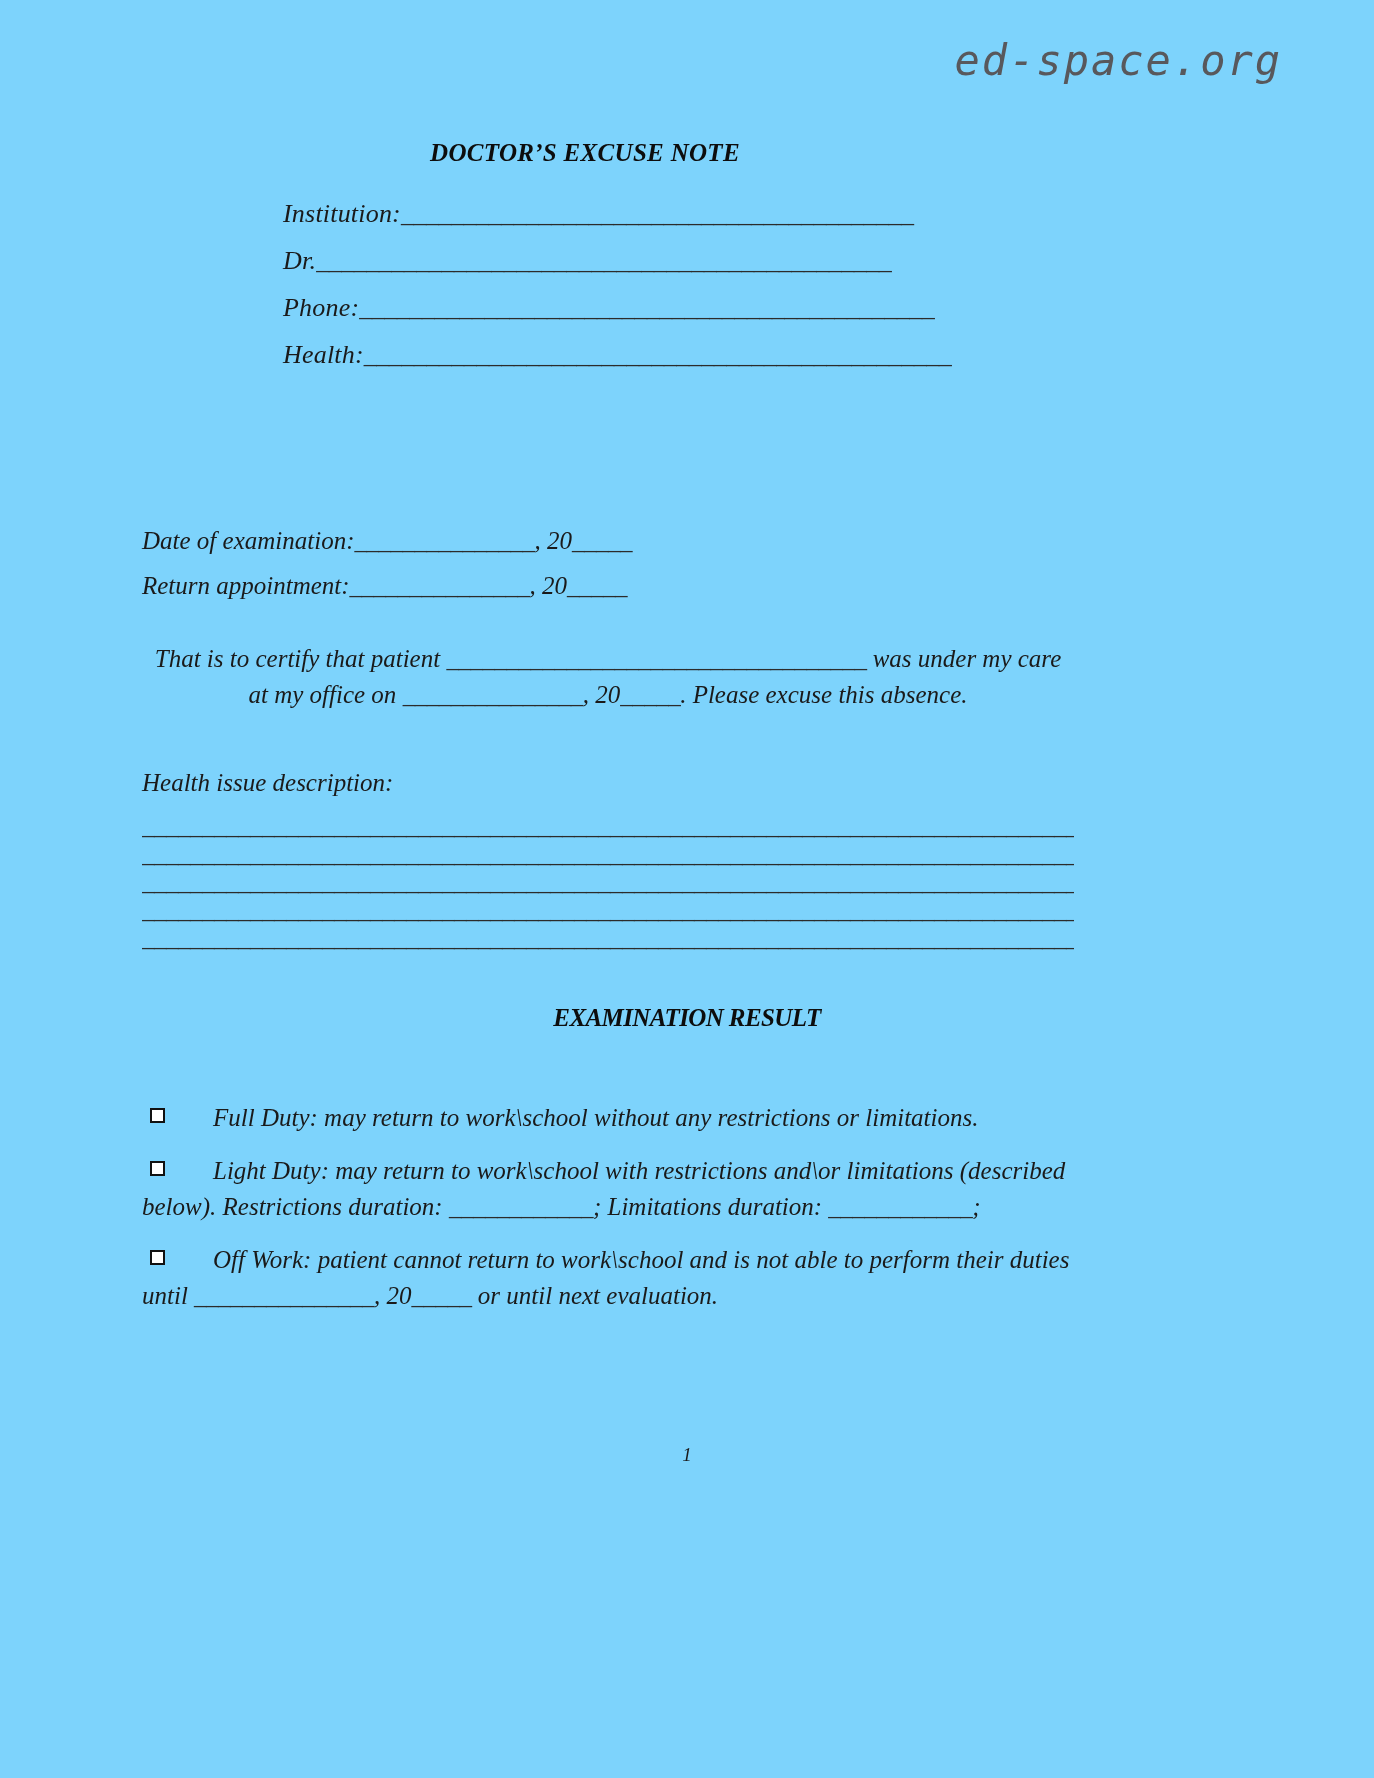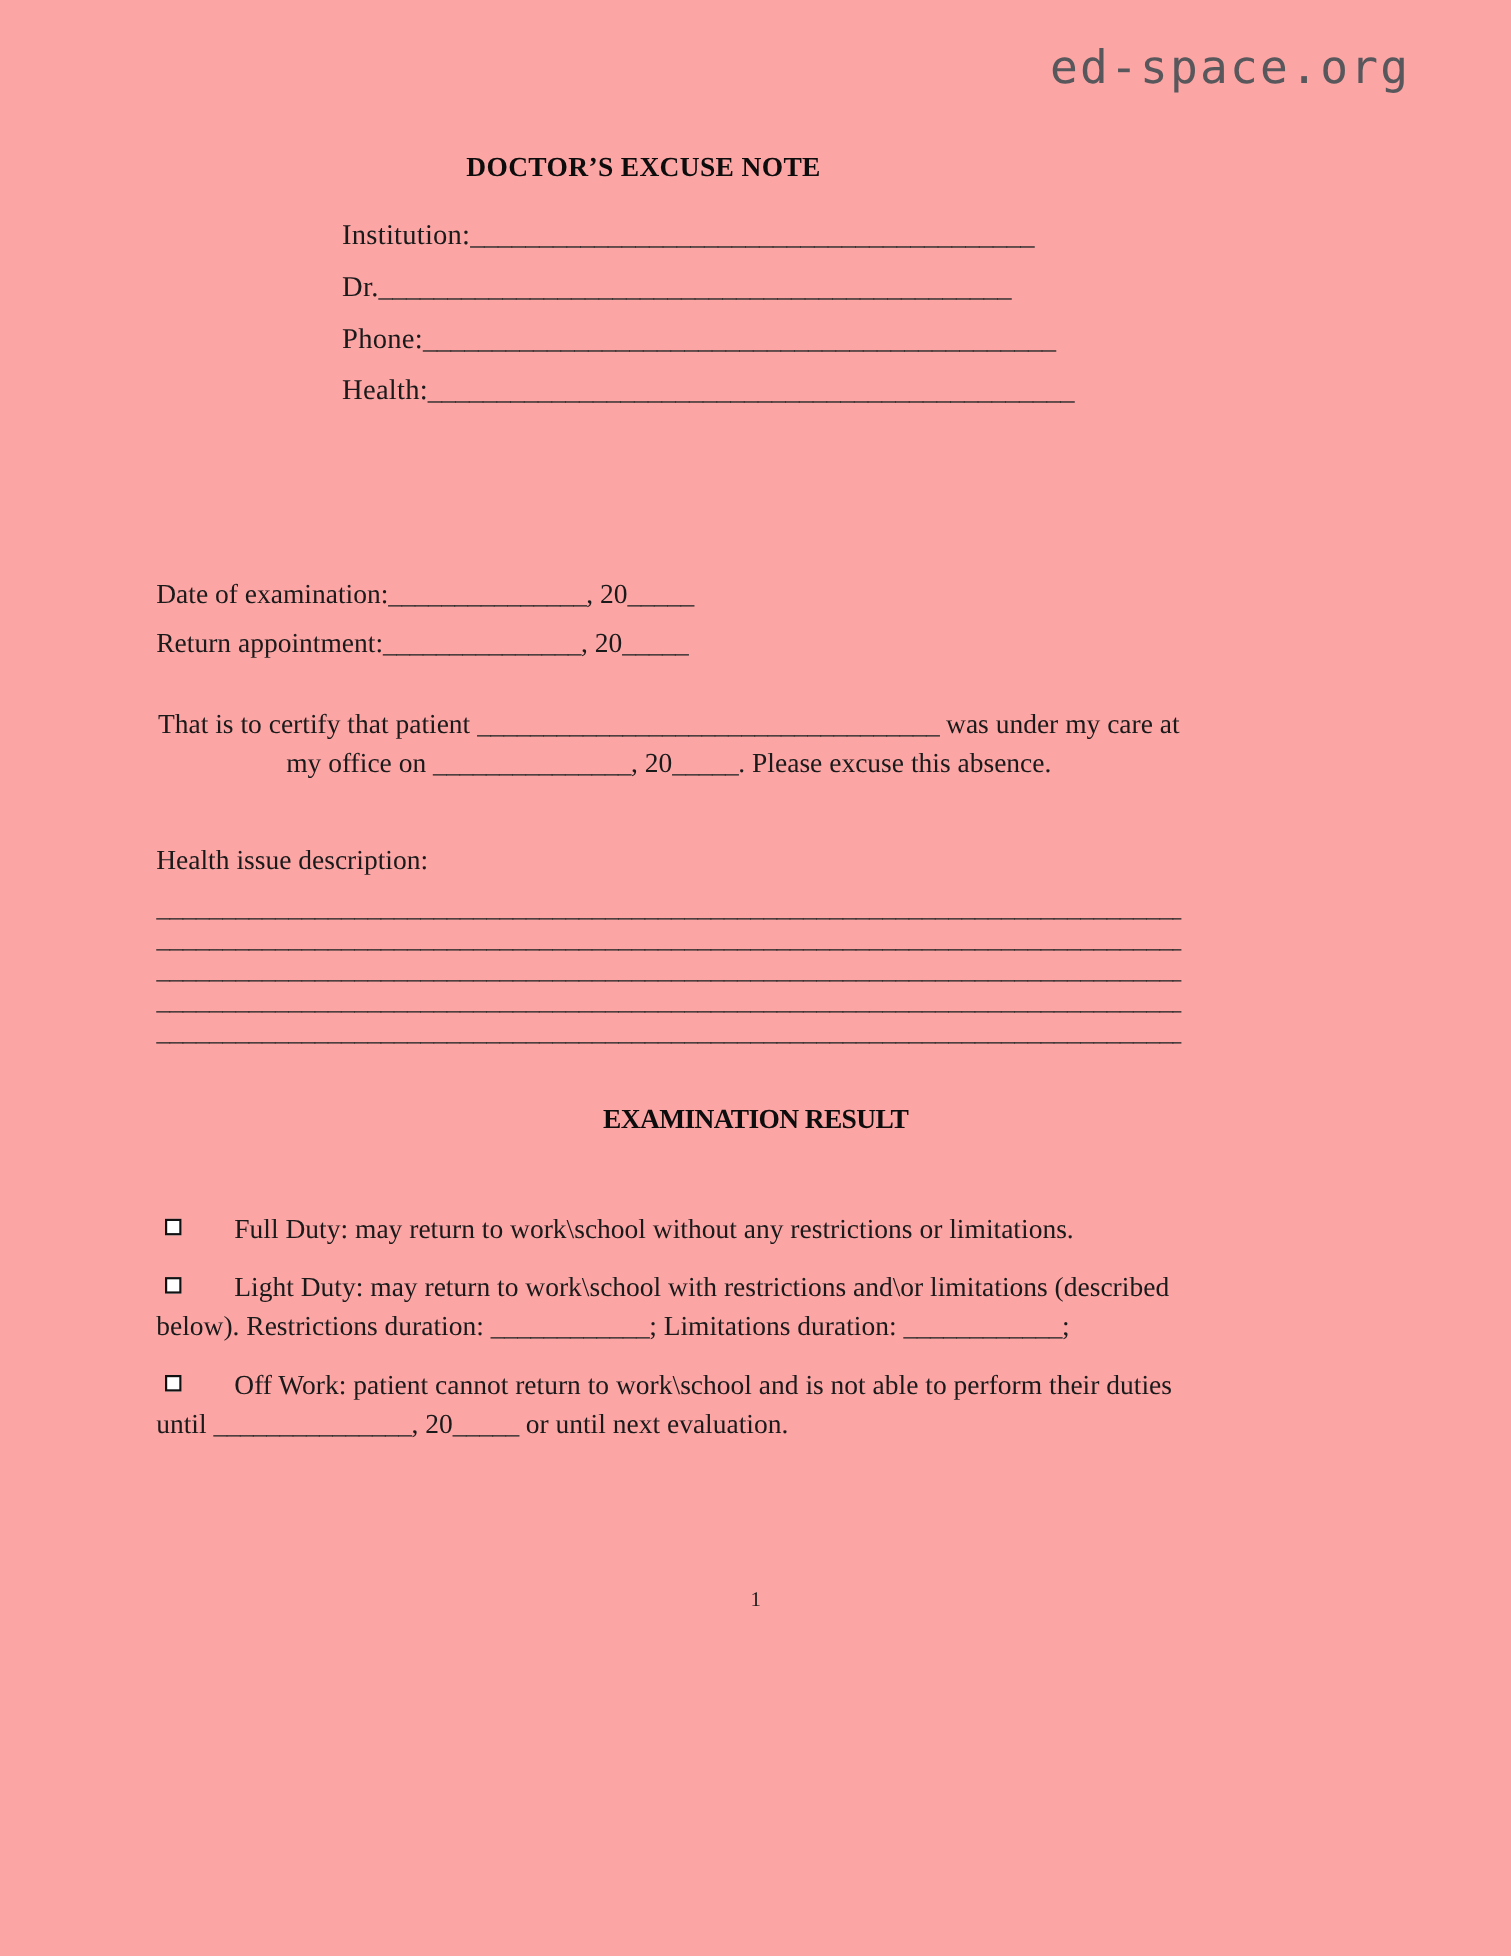--- a/index.html
+++ b/index.html
@@ -15,21 +15,22 @@
     font-family: "Liberation Serif", "DejaVu Serif", serif;
     color: #1a1a1a;
     -webkit-font-smoothing: antialiased;
   }
 
   .page {
     position: absolute;
     left: 0; top: 0;
     width: 1374px;
     height: 1778px;
-    background: #fca5a5;
+    background: #7dd3fc;
+    font-style: italic;
   }
 
   
   .watermark {
     position: absolute;
     right: 92px;
     top: 36px;
     font-family: "DejaVu Sans Mono", "Liberation Mono", monospace;
     font-size: 42px;
     letter-spacing: 2px;
@@ -50,21 +51,20 @@
     letter-spacing: 0.3px;
     color: #0d0d0d;
   }
 
   
   .hdr-block {
     position: absolute;
     left: 283px;
     top: 190px;
     width: 900px;
-    margin-left: 28px;
   }
   .hdr-row {
     font-size: 26px;
     line-height: 47px;
     white-space: nowrap;
     color: #1a1a1a;
   }
   .hdr-row .lbl { letter-spacing: 0.2px; }
   .blank {
     letter-spacing: -0.5px;

